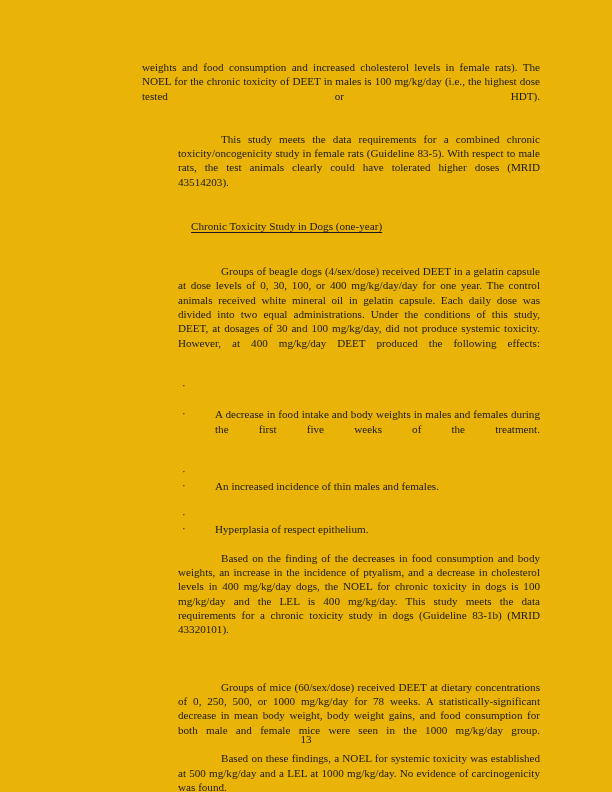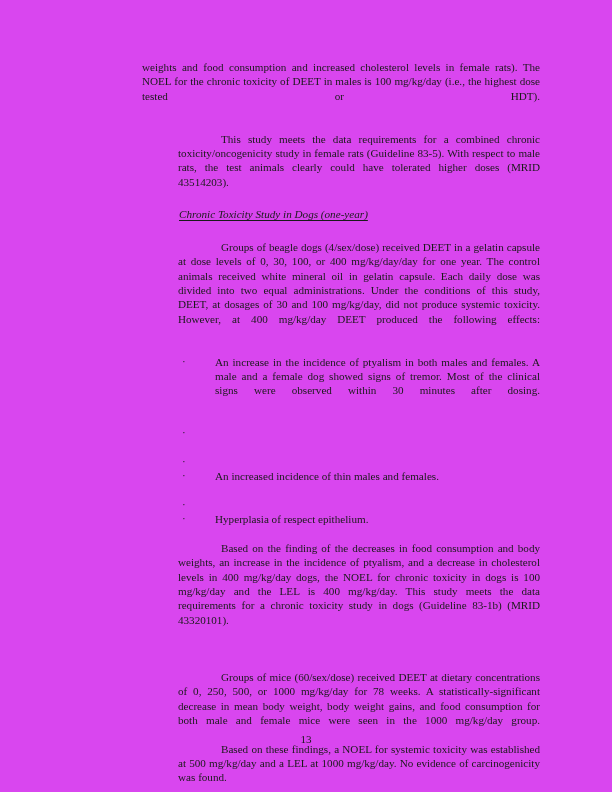--- a/index.html
+++ b/index.html
@@ -15,21 +15,21 @@
     font-family: "Liberation Serif", "DejaVu Serif", serif;
     color: #1a1a1a;
     overflow: hidden;
   }
   .page {
     position: absolute;
     left: 0;
     top: 0;
     width: 612px;
     height: 792px;
-    background: #d946ef;
+    background: #eab308;
   }
   .content {
     position: absolute;
     left: 142px;
     top: 60px;
     width: 398px;
   }
   
   .para {
     font-size: 11.15px;
@@ -49,24 +49,23 @@
     content: "";
     display: inline-block;
     width: 100%;
   }
   .para.noafter::after { content: none; display: none; }
   .gap-md { height: 14.3px; }
 
   .heading {
     font-size: 11.15px;
     line-height: 14.35px;
-    margin: 4px;
+    margin: 16px;
     padding-left: 33px;
     text-align: left;
-    font-style: italic;
   }
   .heading span.u {
     text-decoration: underline;
     text-underline-offset: 1.5px;
   }
 
   .bullet-list {
     margin: 0;
     padding: 0;
     list-style: none;
@@ -119,23 +118,23 @@
 
     <div class="heading"><span class="u">Chronic Toxicity Study in Dogs (one-year)</span></div>
 
     <div class="gap-md"></div>
 
     <p class="para indent">Groups of beagle dogs (4/sex/dose) received DEET in a gelatin capsule at dose levels of 0, 30, 100, or 400 mg/kg/day/day for one year.  The control animals received white mineral oil in gelatin capsule.  Each daily dose was divided into two equal administrations.  Under the conditions of this study, DEET, at dosages of 30 and 100 mg/kg/day, did not produce systemic toxicity.  However, at 400 mg/kg/day DEET produced the following effects:</p>
 
     <div class="gap-md"></div>
 
     <ul class="bullet-list">
-      <li class="bullet-item"><span class="marker">·</span><span>An increase in the incidence of ptyalism in both males and females.  A male and a female dog showed signs of tremor.  Most of the clinical signs were observed within 30 minutes after dosing.</span></li>
+      <li class="bullet-item"><span class="marker">·</span></li>
       <li class="bullet-gap"></li>
-      <li class="bullet-item"><span class="marker">·</span></li>
+      <li class="bullet-item"><span class="marker">·</span><span>A decrease in food intake and body weights in males and females during the first five weeks of the treatment.</span></li>
       <li class="bullet-gap"></li>
       <li class="bullet-item short"><span class="marker">·</span></li>
       <li class="bullet-gap"></li>
       <li class="bullet-item short"><span class="marker">·</span><span>An increased incidence of thin males and females.</span></li>
       <li class="bullet-gap"></li>
       <li class="bullet-item short"><span class="marker">·</span></li>
       <li class="bullet-gap"></li>
       <li class="bullet-item short"><span class="marker">·</span><span>Hyperplasia of respect epithelium.</span></li>
     </ul>
 

